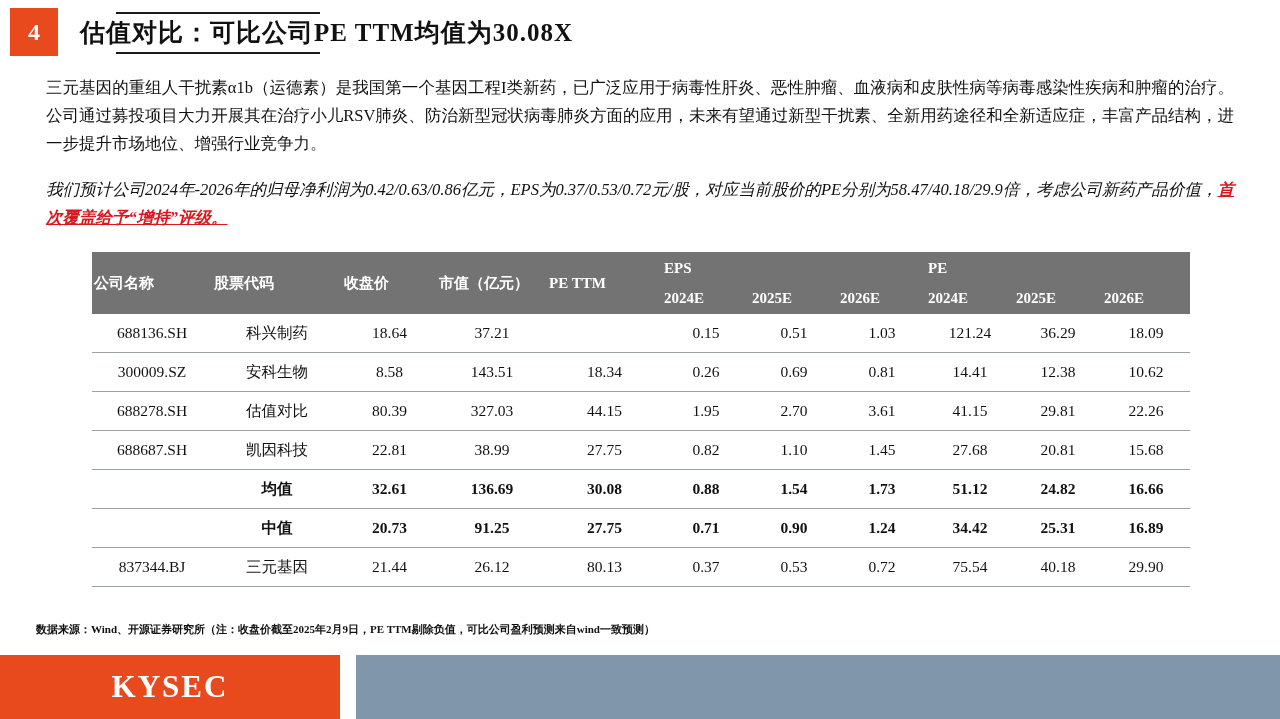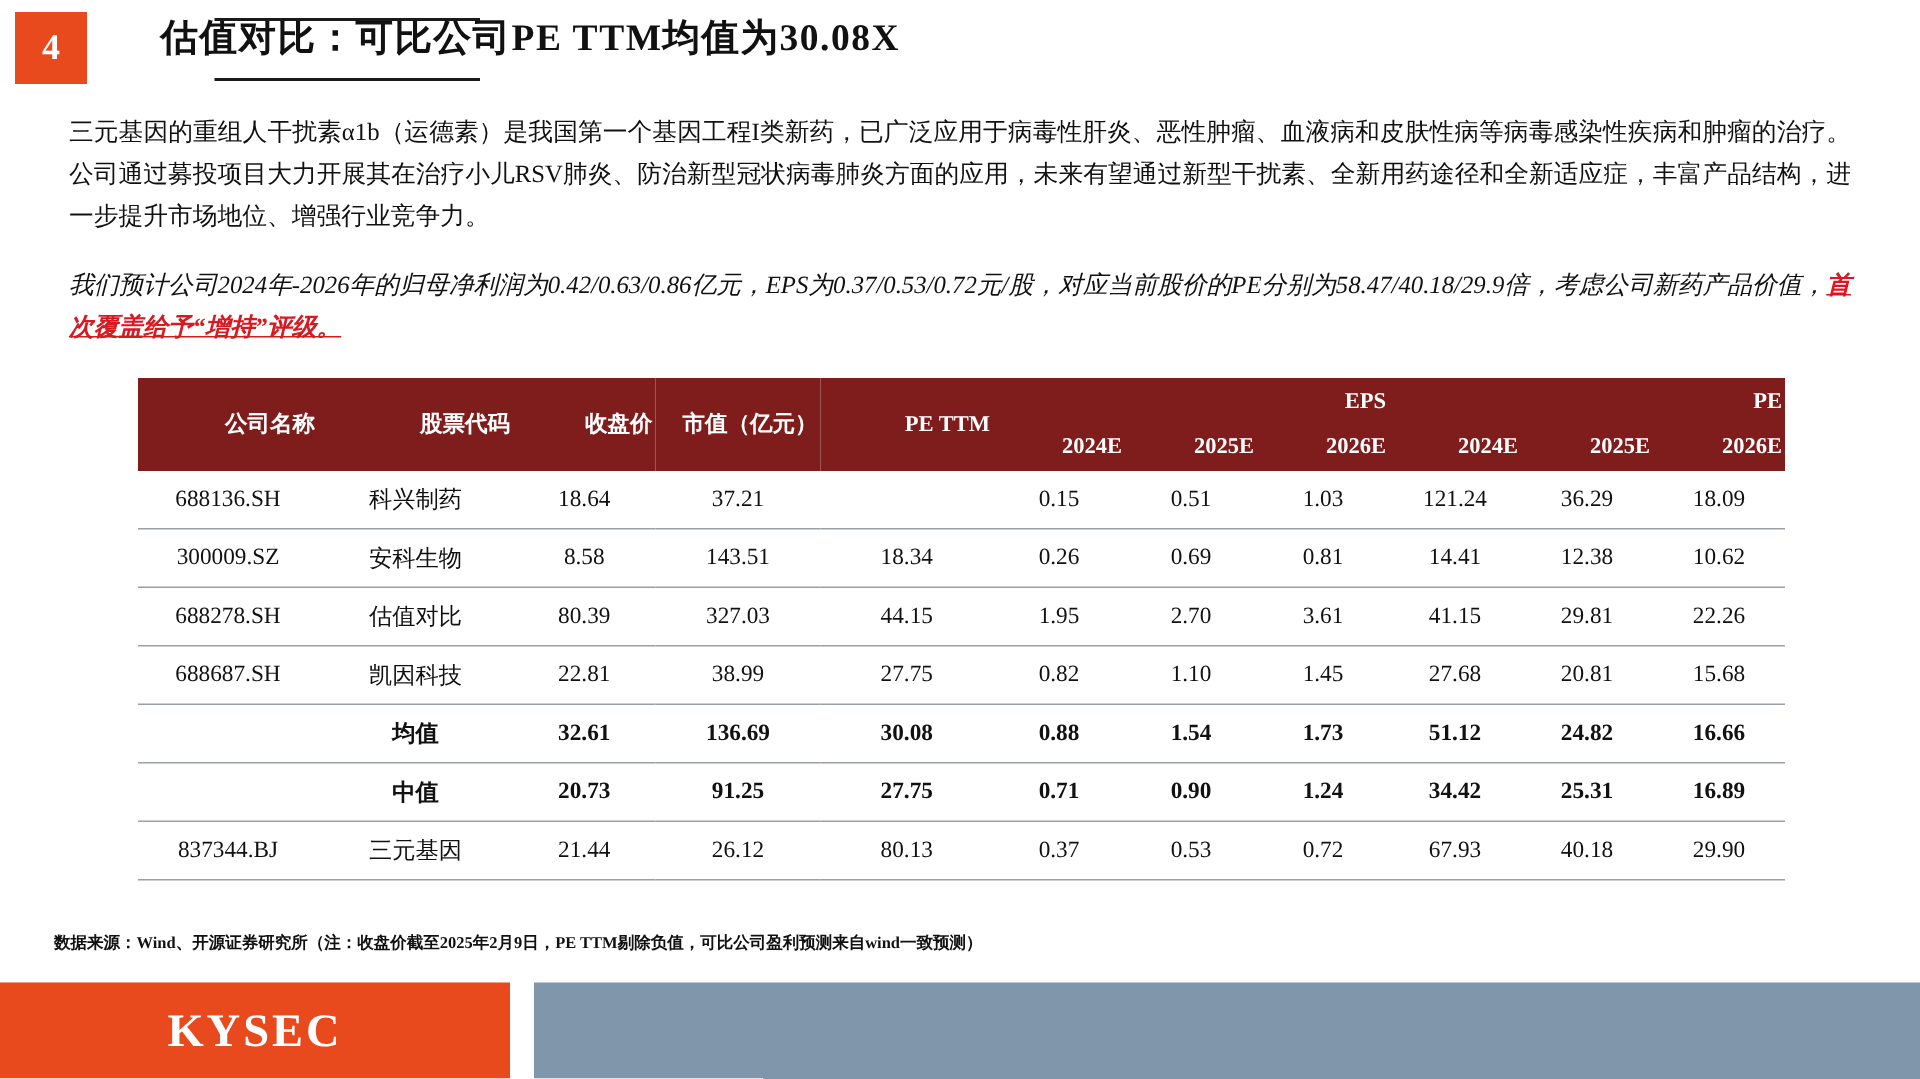--- a/index.html
+++ b/index.html
@@ -35,21 +35,21 @@
     display: flex;
     align-items: center;
     justify-content: center;
     margin-left: 10px;
   }
   .header-title-wrap {
     flex: 1;
     position: relative;
     margin-right: 480px;
     display: flex;
-    margin-left: 27px;
+    align-items: center;
   }
   .header-title {
     font-family: "Liberation Serif", serif;
     font-weight: bold;
     font-size: 25px;
     letter-spacing: 1px;
     color: #111111;
     padding-left: 22px;
     white-space: nowrap;
   }
@@ -90,28 +90,28 @@
   
   .table-wrap {
     margin: 20px 92px 0 92px;
   }
   table.valuation {
     border-collapse: collapse;
     width: 1096px;
     table-layout: fixed;
   }
   table.valuation thead th {
-    background: #7f1d1d;
+    background: #737373;
     color: #ffffff;
     font-family: "Liberation Serif", serif;
     font-weight: bold;
     font-size: 15px;
     padding: 6px 2px;
     border: none;
-    text-align: right;
+    text-align: left;
     vertical-align: middle;
     line-height: 20px;
   }
   table.valuation thead th.grp {
     font-size: 15px;
     padding-bottom: 4px;
   }
   table.valuation tbody td {
     border-bottom: 1px solid #9aa0a6;
     font-size: 15.5px;
@@ -313,21 +313,21 @@
       </tr>
       <tr>
         <td class="name">837344.BJ</td>
         <td>三元基因</td>
         <td>21.44</td>
         <td>26.12</td>
         <td>80.13</td>
         <td>0.37</td>
         <td>0.53</td>
         <td>0.72</td>
-        <td>67.93</td>
+        <td>75.54</td>
         <td>40.18</td>
         <td>29.90</td>
       </tr>
     </tbody>
   </table>
 </div>
 
 <div class="source-note">数据来源：Wind、开源证券研究所（注：收盘价截至2025年2月9日，PE TTM剔除负值，可比公司盈利预测来自wind一致预测）</div>
 
 <div class="footer">

